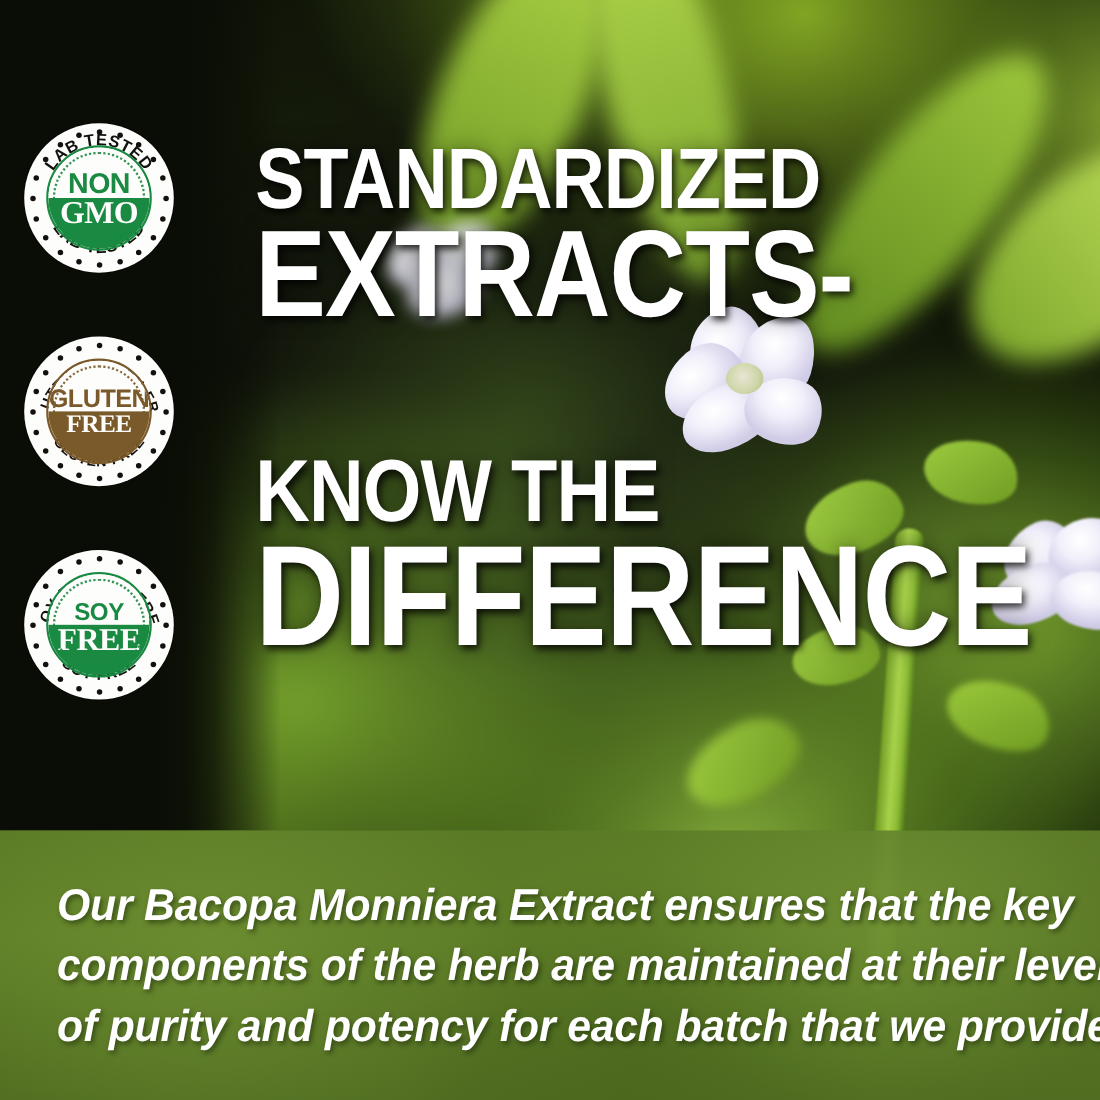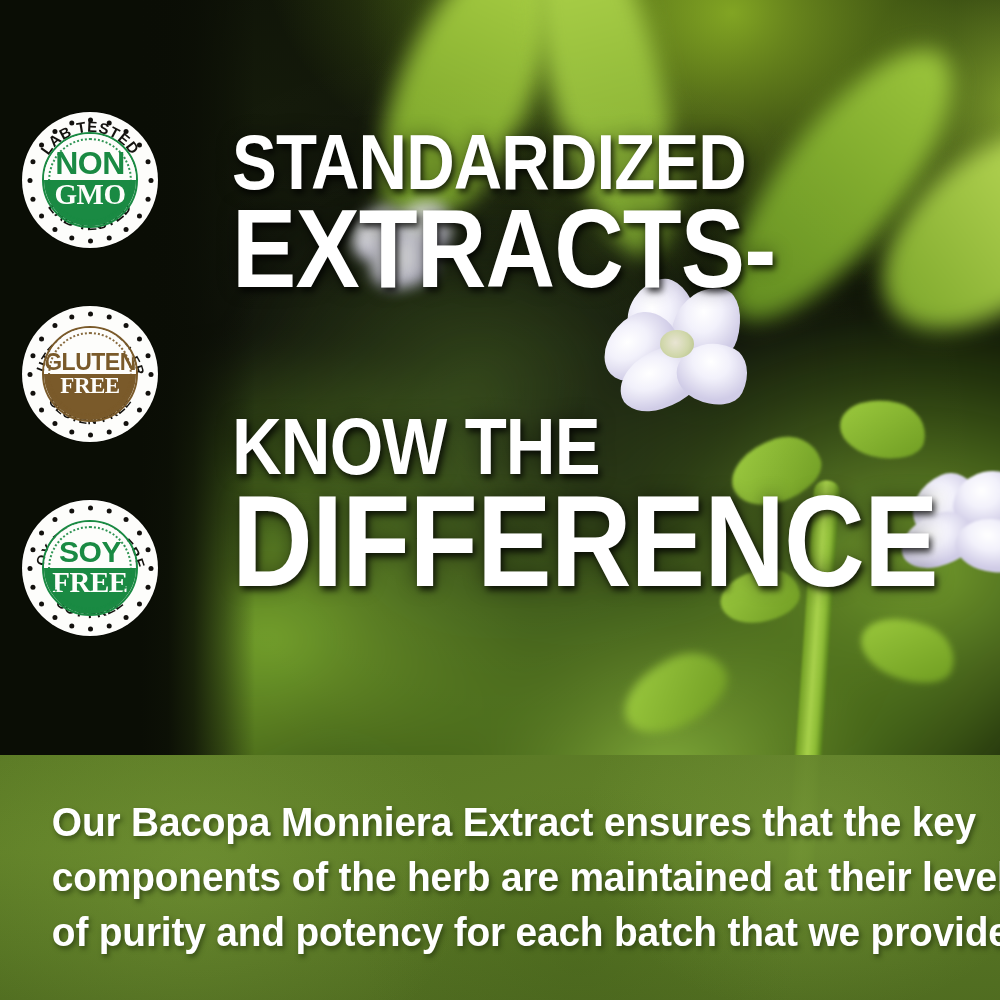--- a/index.html
+++ b/index.html
@@ -185,29 +185,29 @@
     font-size:29px;
     line-height:.96;
     letter-spacing:-.5px;
     font-family:"Liberation Sans", sans-serif;
   }
   .badge-top .badge-word{ color:currentColor; }
   .badge-bot .badge-word{ color:#fdfdfb;font-family:Liberation Serif, serif; }
 
   .badge-gmo{ color:#1a8a43; }
   .badge-gmo .badge-bot{ background:#1a8a43; }
-  .badge-gmo .badge-top .badge-word{ font-size:32px; }
+  .badge-gmo .badge-top .badge-word{ font-size:26px; }
 
   .badge-gluten{ color:#7a5a2a; }
   .badge-gluten .badge-bot{ background:#7a5a2a; }
   .badge-gluten .badge-word{ font-size:23px; }
 
   .badge-soy{ color:#1a8a43; }
   .badge-soy .badge-bot{ background:#1a8a43; }
-  .badge-soy .badge-top .badge-word{ font-size:30px; }
+  .badge-soy .badge-top .badge-word{ font-size:22px; }
 
   
   .arc{
     position:absolute; inset:0;
     pointer-events:none;
   }
   .arc text{
     font-family:"Liberation Sans", sans-serif;
     font-weight:700;
     font-size:15px;
@@ -236,20 +236,21 @@
   .hl-difference  { top:484px;  font-size:130px; }
 
   
   .caption-bar{
     position:absolute; left:0; right:0; top:755px; bottom:0;
     background:linear-gradient(180deg,
         rgba(92,123,38,.93) 0%,
         rgba(96,128,40,.93) 40%,
         rgba(84,114,34,.95) 100%);
     overflow:hidden;
+    font-style:italic;
   }
   .caption-bar::before{
     content:"";
     position:absolute; inset:0;
     background:
       radial-gradient(38% 120% at 20% 46%, rgba(140,175,70,.30) 0%, rgba(0,0,0,0) 72%),
       radial-gradient(34% 110% at 82% 30%, rgba(150,185,80,.26) 0%, rgba(0,0,0,0) 70%),
       radial-gradient(30% 100% at 58% 84%, rgba(60,86,22,.30) 0%, rgba(0,0,0,0) 72%);
     pointer-events:none;
   }

